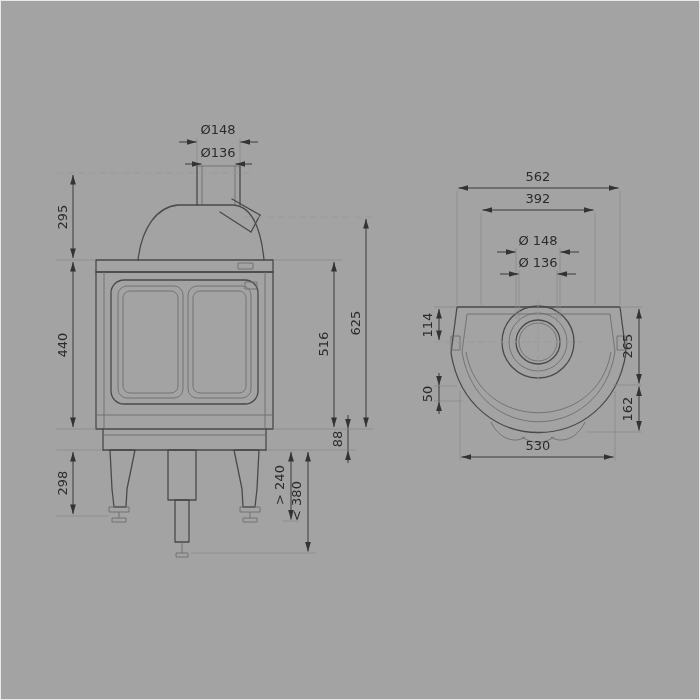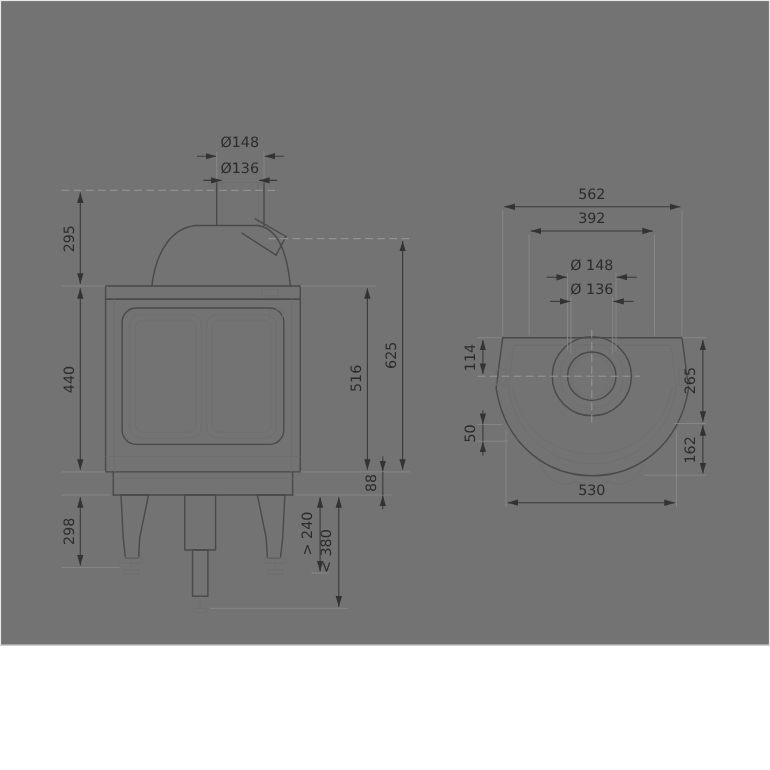--- a/index.html
+++ b/index.html
@@ -1,16 +1,16 @@
 <!DOCTYPE html>
 <html><head>
 <meta charset="utf-8">
 <style>
   html,body{margin:0;padding:0;background:#fff;}
-  .canvas{width:700px;height:587px;background:#737373;border:1px solid #e9e9e9;box-sizing:border-box;position:relative;overflow:hidden;}
+  .canvas{width:700px;height:700px;background:#a3a3a3;border:1px solid #e9e9e9;box-sizing:border-box;position:relative;overflow:hidden;}
   svg{display:block;}
   
   .ol{stroke:#4a4a4a;stroke-width:1.3;fill:none;stroke-linejoin:round;stroke-linecap:round;}
   .tl{stroke:#6e6e6e;stroke-width:0.9;fill:none;stroke-linejoin:round;}
   .dim{stroke:#3a3a3a;stroke-width:1;fill:none;}
   .ext{stroke:#8a8a8a;stroke-width:0.8;fill:none;}
   .dash{stroke:#9a9a9a;stroke-width:0.9;stroke-dasharray:7 4;fill:none;}
   text{font-family:"DejaVu Sans","Liberation Sans",sans-serif;font-size:13px;fill:#2b2b2b;}
   .dimtxt{text-anchor:middle;}
 </style>

